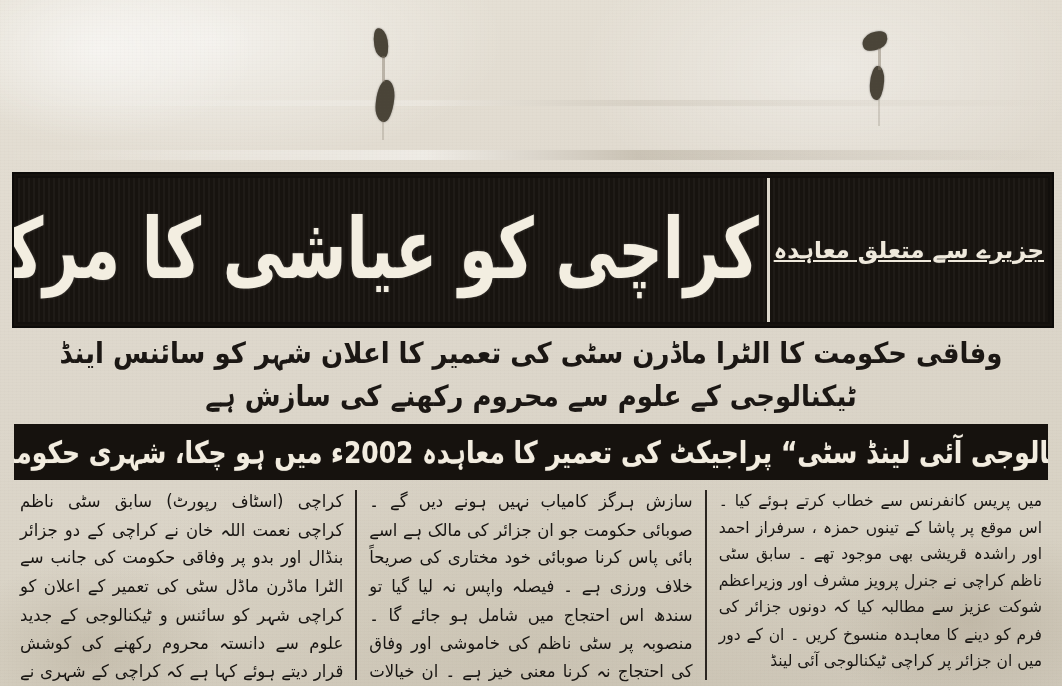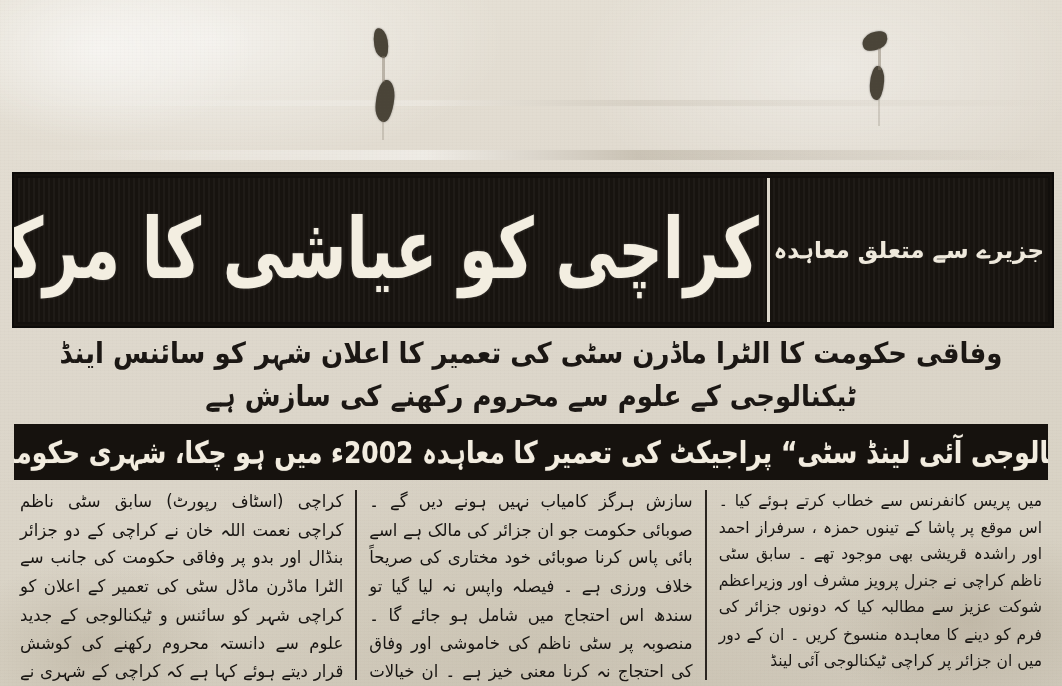--- a/index.html
+++ b/index.html
@@ -96,20 +96,21 @@
     direction: rtl;
   }
   .kicker-line {
     color: #efe9dc;
     font-family: "DejaVu Sans", sans-serif;
     font-size: 23px;
     font-weight: bold;
     letter-spacing: 0px;
     white-space: nowrap;
     text-shadow: 0 0 1px rgba(255,255,255,.35);
+    text-decoration: underline;
   }
   .main-headline {
     flex: 1 1 auto;
     display: flex;
     align-items: center;
     justify-content: center;
     direction: rtl;
     padding: 0 8px;
   }
   .main-headline .hl {

